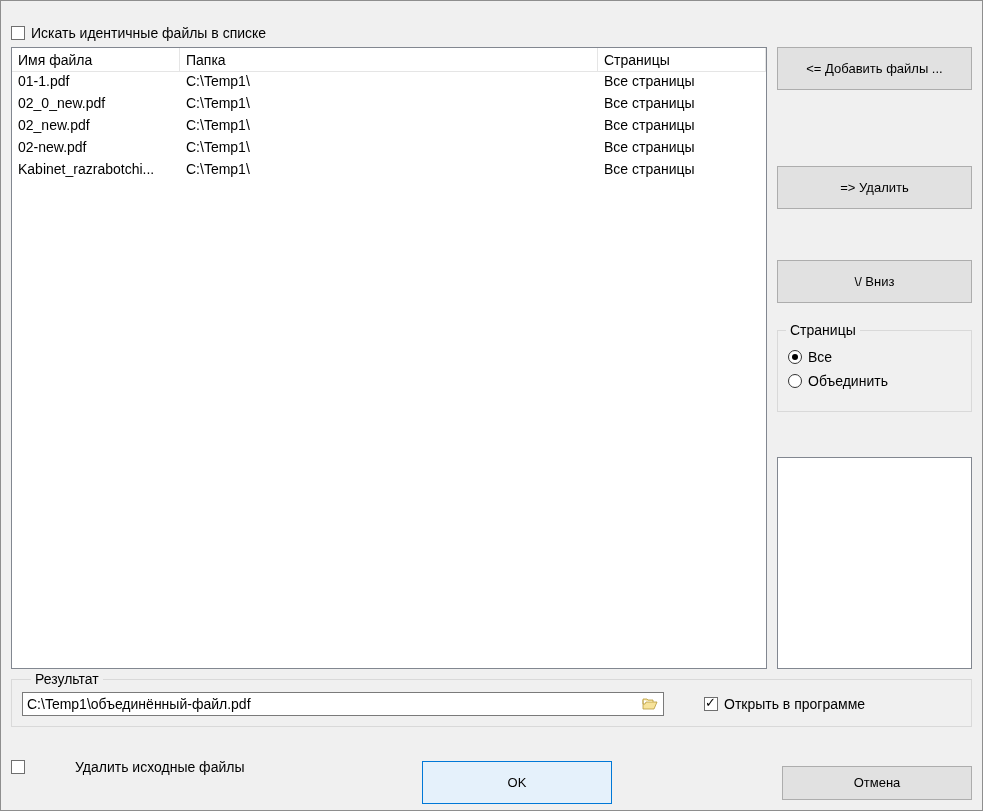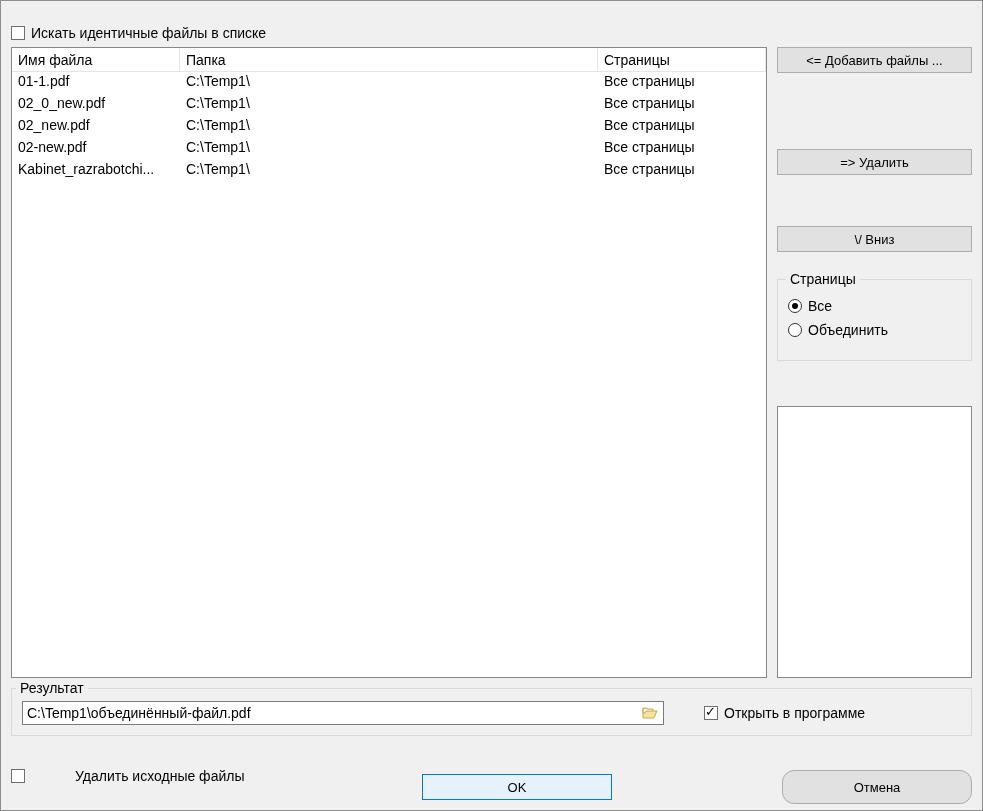--- a/index.html
+++ b/index.html
@@ -109,21 +109,21 @@
   .col-name { width: 168px; }
   .col-folder { width: 418px; }
   .col-pages { flex: 1; }
 
   .sidecol {
     width: 195px;
     display: flex; flex-direction: column;
     gap: 9px;
   }
   .btn {
-    height: 26px;
+    height: 43px;
     border: 1px solid #adadad;
     background: #e1e1e1;
     font-size: 13px;
     display: flex; align-items: center; justify-content: center;
     cursor: default;
     padding: 0 6px;
   }
   .sidecol .gap1 { height: 58px; }
   .sidecol .gap2 { height: 12px; }
 
@@ -173,21 +173,21 @@
   .result-group {
     border: 1px solid #d9d9d9;
     margin-top: 10px;
     padding: 12px 10px 10px 10px;
     position: relative;
     display: flex; align-items: center;
     gap: 40px;
   }
   .result-group .legend {
     position: absolute;
-    top: -9px; left: 4px;
+    top: -9px; left: 19px;
     background: #f0f0f0;
     padding: 0 4px;
     font-size: 14px;
   }
   .pathbox {
     flex: 0 0 642px;
     height: 24px;
     border: 1px solid #7a7a7a;
     background: #fff;
     display: flex; align-items: center;
@@ -205,21 +205,21 @@
   }
   .openchk { display: flex; align-items: center; font-size: 14px; }
 
   .bottomrow {
     display: flex; align-items: center;
     margin-top: 10px;
     height: 60px;
   }
   .bottomrow .delchk { display: flex; align-items: center; font-size: 14px; gap: 44px; }
   .bottomrow .spacer { flex: 1; }
-  .btn.big { width: 190px; height: 34px; border-radius: 12px; }
+  .btn.big { width: 190px; height: 34px; }
   .btn.ok {
     border: 1px solid #0078d7;
     background: #e5f1fb;
     width: 190px;
     margin-left: 160px;
   }
 
   svg { display: block; }
 </style>
 </head>

